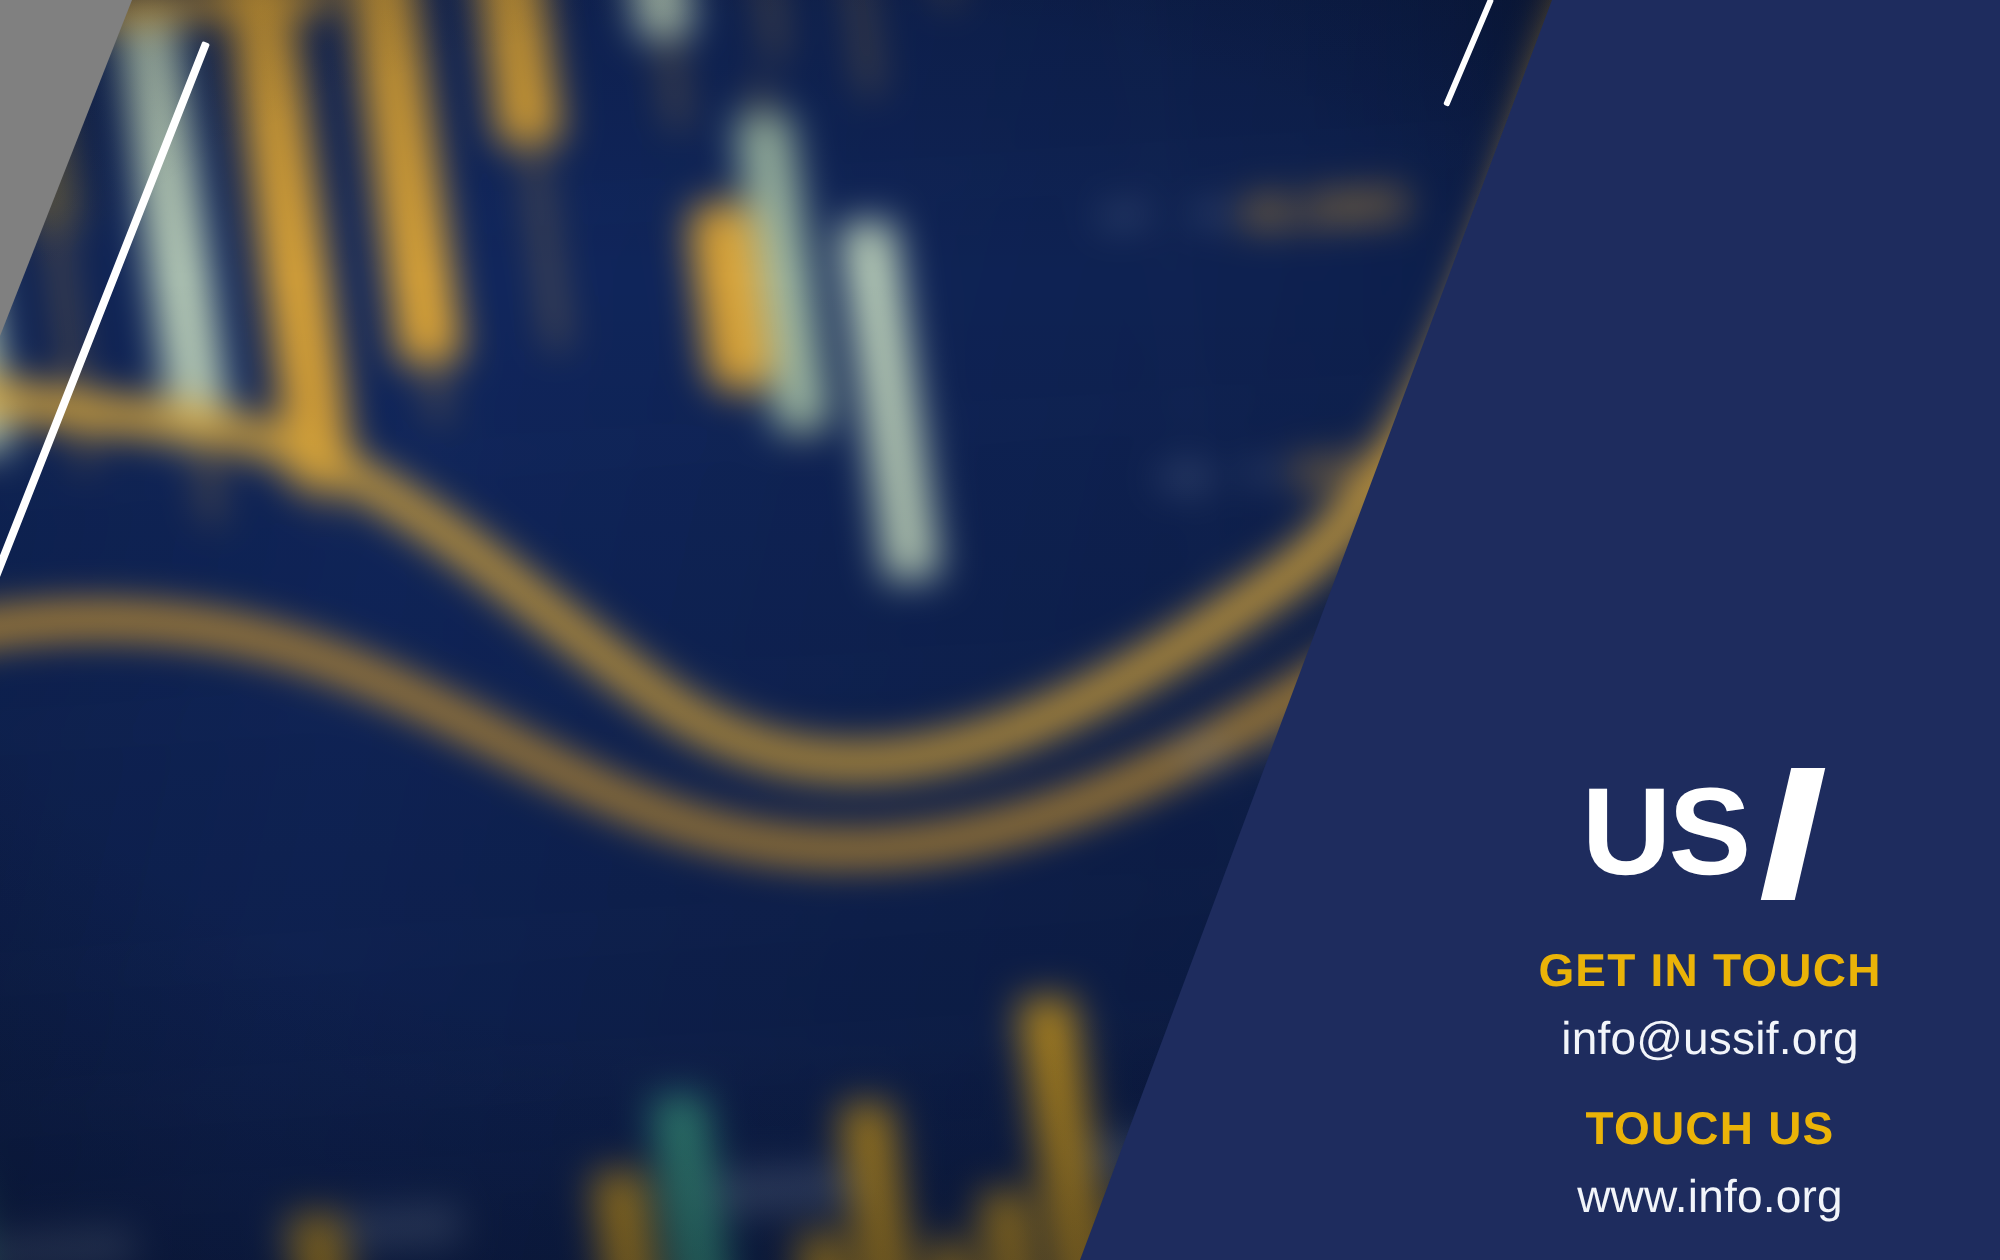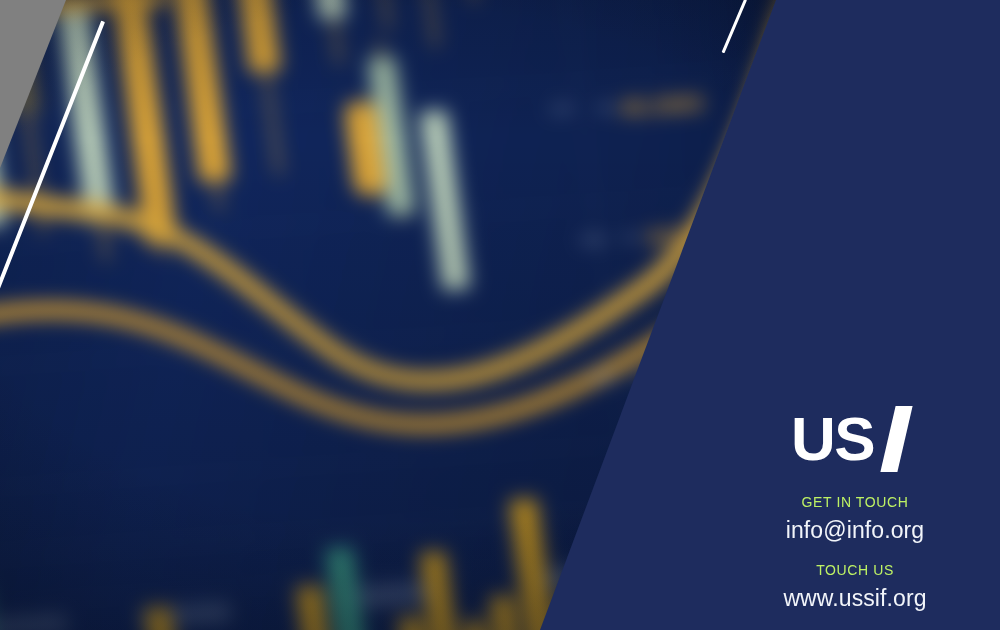--- a/index.html
+++ b/index.html
@@ -189,23 +189,23 @@
   .logo-slash {
     display: inline-block;
     width: 17px;
     height: 66px;
     background: #ffffff;
     transform: skewX(-13deg);
     margin: 0 14px;
   }
 
   .label-accent {
-    color: #bef264;
-    font-size: 14px;
-    font-weight: 400;
+    color: #eab308;
+    font-size: 23px;
+    font-weight: 700;
     letter-spacing: 0.6px;
     margin-bottom: 7px;
   }
   .value-line {
     color: #f2f5fa;
     font-size: 23px;
     font-weight: 400;
     letter-spacing: 0.1px;
     margin-bottom: 18px;
   }
@@ -321,20 +321,20 @@
   <div class="blue-panel"></div>
 
   <div class="panel-content">
 
     <div class="logo">
       <span class="logo-us">US</span>
       <span class="logo-slash"></span>
     </div>
 
     <div class="label-accent">GET IN TOUCH</div>
-    <div class="value-line">info@info.org</div>
+    <div class="value-line">info@ussif.org</div>
 
     <div class="label-accent">TOUCH US</div>
-    <div class="value-line">www.ussif.org</div>
+    <div class="value-line">www.info.org</div>
 
   </div>
 
 </div>
 
 </body></html>

